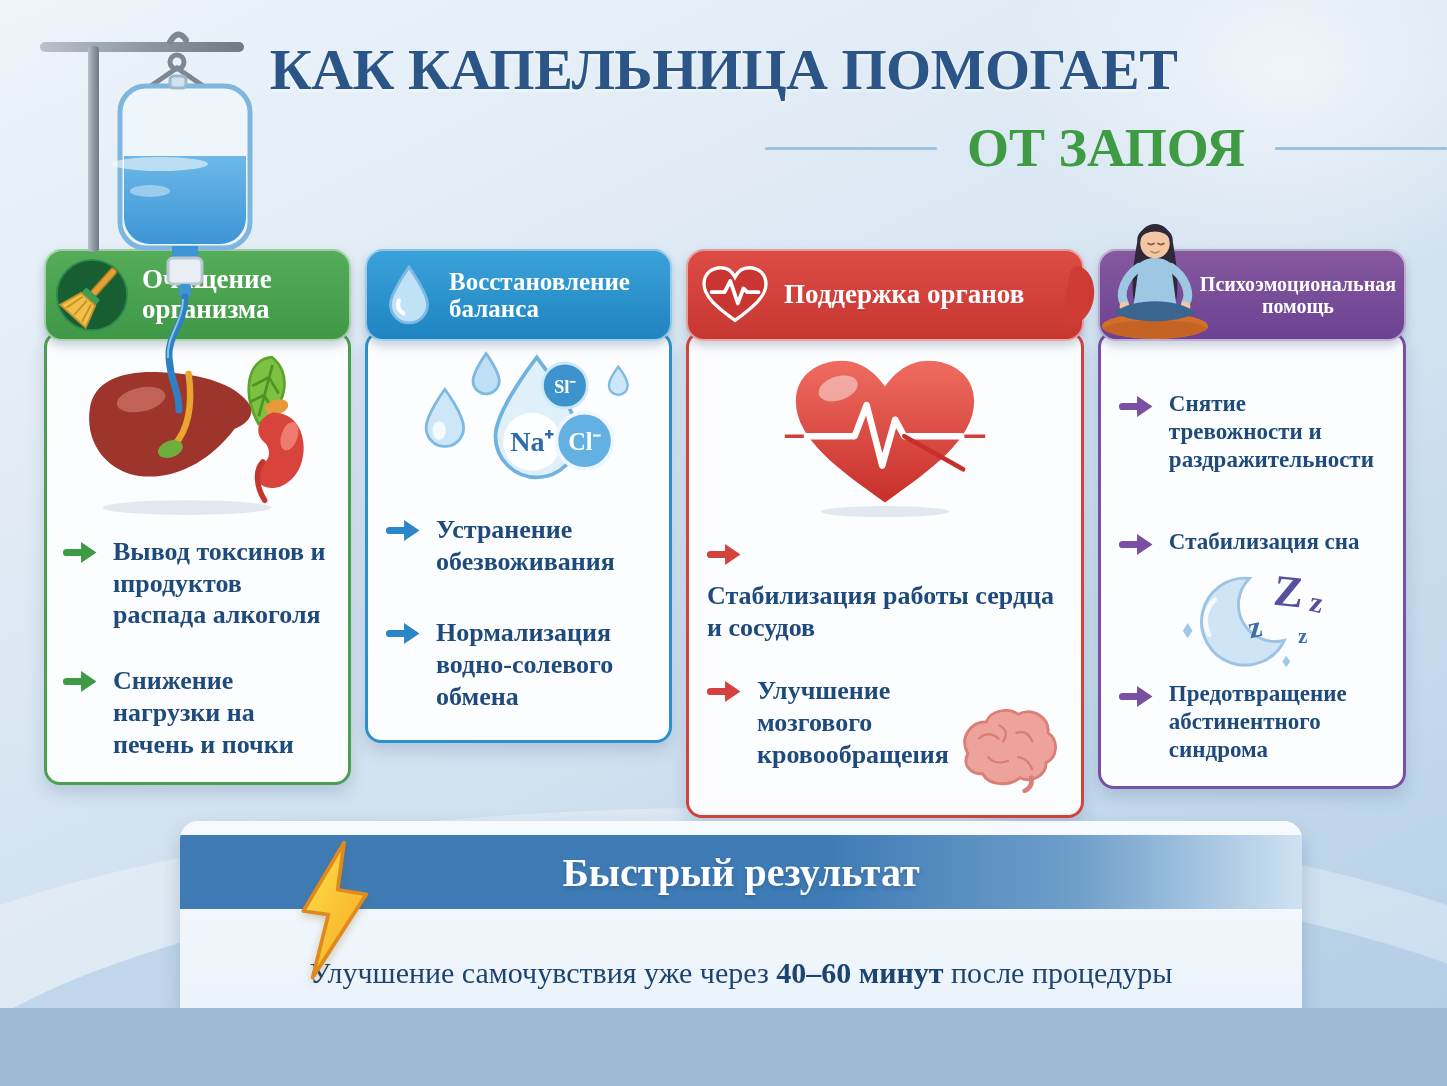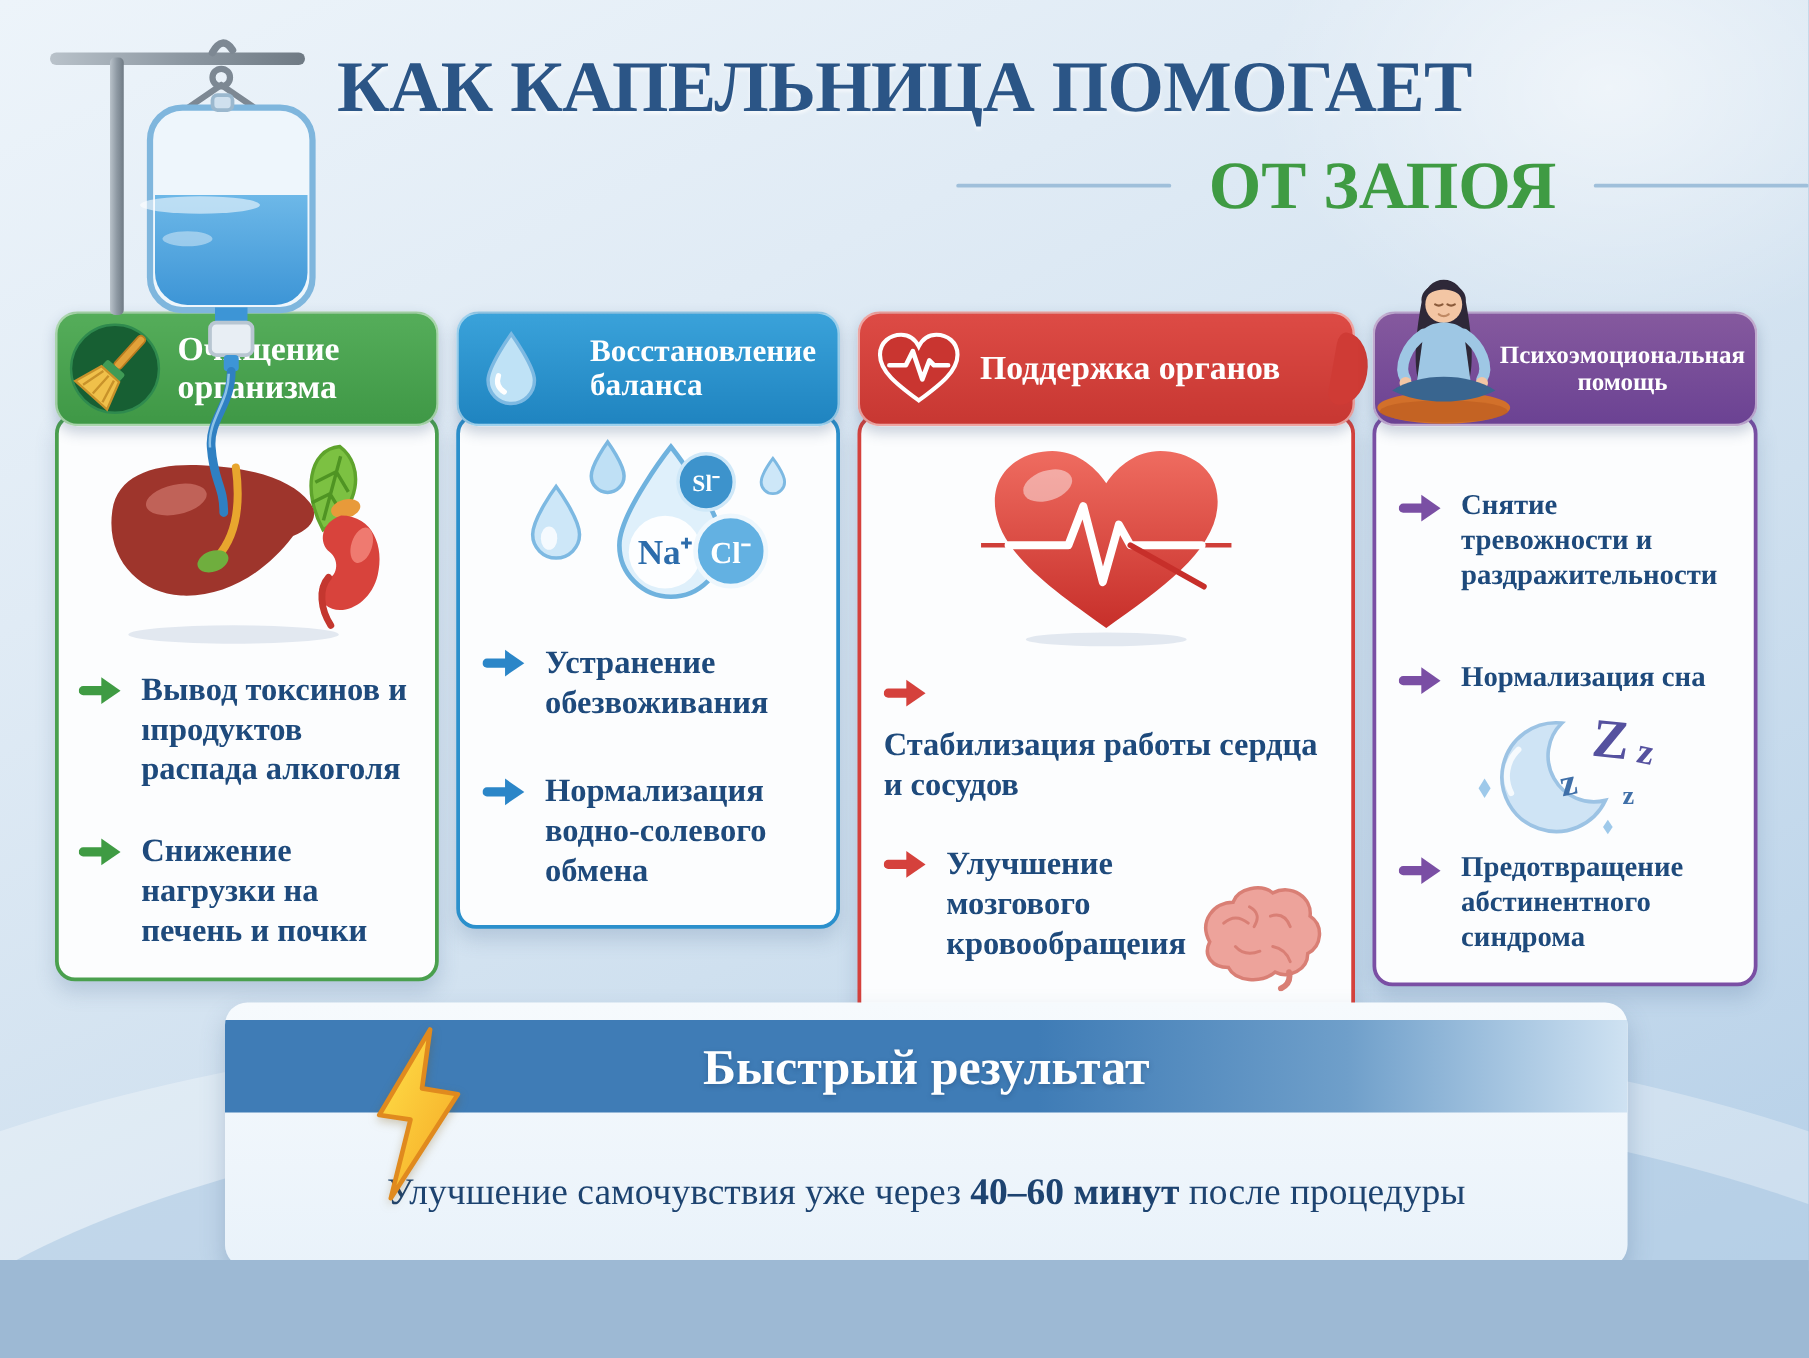--- a/index.html
+++ b/index.html
@@ -24,21 +24,21 @@
   .title-sub{font-size:54px;font-weight:800;color:#3f9b43;}
 
   
   .cols{position:absolute;left:44px;top:249px;width:1362px;display:grid;
     grid-template-columns:repeat(4,1fr);gap:14px;z-index:3;}
   .col{position:relative;}
   .header{position:relative;height:92px;border-radius:18px;display:flex;align-items:center;
     color:#fff;font-weight:700;z-index:2;border:2px solid rgba(255,255,255,0.5);
     box-shadow:0 5px 10px rgba(50,80,120,0.25);box-sizing:border-box;}
   .c-green  .header{background:linear-gradient(180deg,#55ad5a,#3f9846);}
-  .c-blue   .header{background:linear-gradient(180deg,#3aa2da,#1f84c0);gap:23px;}
+  .c-blue   .header{background:linear-gradient(180deg,#3aa2da,#1f84c0);}
   .c-red    .header{background:linear-gradient(180deg,#dd4b45,#c73732);}
   .c-purple .header{background:linear-gradient(180deg,#85599e,#6b4293);}
   .c-red .header::after{content:"";position:absolute;right:-12px;top:16px;width:28px;height:58px;
     background:#cf3b35;border-radius:6px 75% 70% 8px / 10px 52% 48% 10px;transform:rotate(10deg);z-index:-1;}
   .h-label{line-height:1.1;}
   .c-green .h-label{margin-left:12px;font-size:27px;}
   .c-blue  .h-label{margin-left:14px;font-size:25px;}
   .c-red   .h-label{margin-left:14px;font-size:27px;}
   .c-purple .h-label{margin-left:100px;flex:1;text-align:center;font-size:20px;padding-right:8px;}
   .badge{flex:0 0 auto;}
@@ -68,21 +68,21 @@
   
   .moon-wrap{position:relative;width:200px;height:108px;margin:8px auto 0;}
   .moon-svg{position:absolute;left:26px;top:0;width:116px;height:108px;}
   .zz{position:absolute;font-weight:800;color:#55519f;line-height:1;}
   .z-a{left:96px;top:46px;font-size:30px;transform:rotate(-12deg);color:#3f6fa8;}
   .z-b{left:122px;top:4px;font-size:44px;transform:rotate(6deg);}
   .z-c{left:158px;top:22px;font-size:29px;transform:rotate(12deg);}
   .z-d{left:146px;top:60px;font-size:21px;color:#3f6fa8;}
 
   
-  .banner{position:absolute;left:180px;top:802px;width:1122px;height:212px;border-radius:18px;
+  .banner{position:absolute;left:180px;top:821px;width:1122px;height:212px;border-radius:18px;
     background:linear-gradient(180deg,#f6fafd,#e9f2fa);box-shadow:0 10px 20px rgba(70,100,140,0.28);
     overflow:hidden;z-index:3;}
   .banner-strip{position:absolute;top:14px;left:0;right:0;height:74px;
     background:linear-gradient(90deg,#3f7cb6 0%,#3f7cb6 58%,#6f9fca 80%,#cfe2f2 100%);
     display:flex;align-items:center;justify-content:center;}
   .banner-title{color:#fff;font-size:40px;font-weight:700;text-shadow:0 2px 4px rgba(30,60,100,0.35);}
   .bolt{position:absolute;left:106px;top:16px;width:94px;height:148px;z-index:4;
     filter:drop-shadow(0 3px 4px rgba(120,80,0,0.28));}
   .banner-body{position:absolute;top:96px;left:90px;right:90px;bottom:6px;display:flex;
     align-items:center;justify-content:center;text-align:center;font-size:30px;font-weight:500;
@@ -295,21 +295,21 @@
               <path d="M3 14 H22" fill="none" stroke="currentColor" stroke-width="7.5" stroke-linecap="round"></path>
               <path d="M18 3 L34 14 L18 25 Z" fill="currentColor"></path>
             </svg>
           <div class="b-text">Снятие тревожности и раздражительности</div>
         </div>
         <div class="bullet" style="margin-top:54px;">
           <svg class="arrow" viewBox="0 0 38 28">
               <path d="M3 14 H22" fill="none" stroke="currentColor" stroke-width="7.5" stroke-linecap="round"></path>
               <path d="M18 3 L34 14 L18 25 Z" fill="currentColor"></path>
             </svg>
-          <div class="b-text">Нормализация сна</div>
+          <div class="b-text">Стабилизация сна</div>
         </div>
         <div class="moon-wrap">
           <svg class="moon-svg" viewBox="0 0 120 110">
             <path d="M74 12 A45 45 0 1 0 110 76 A38 38 0 0 1 74 12 Z" fill="#cfe4f5" stroke="#9cc3e4" stroke-width="3"></path>
             <path d="M38 34 a30 30 0 0 0 -6 36" fill="none" stroke="#ffffff" stroke-width="5" stroke-linecap="round" opacity="0.8"></path>
             <path d="M10 58 l5 8 l-5 8 l-5 -8 Z" fill="#9ec9ea"></path>
             <path d="M112 92 l4 6 l-4 6 l-4 -6 Z" fill="#9ec9ea"></path>
           </svg>
           <span class="zz z-a">z</span>
           <span class="zz z-b">Z</span>

